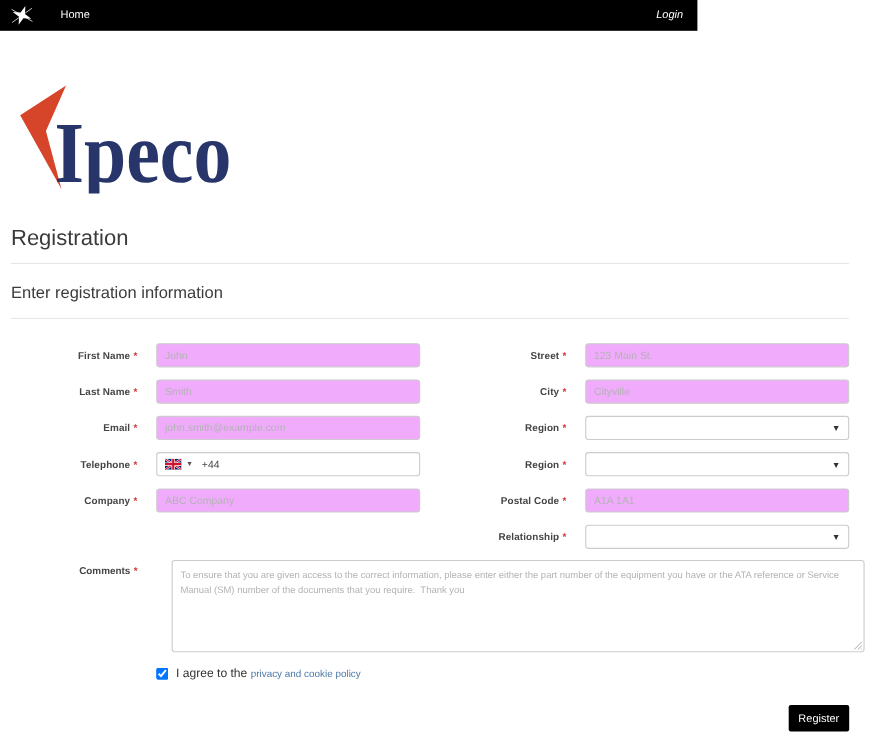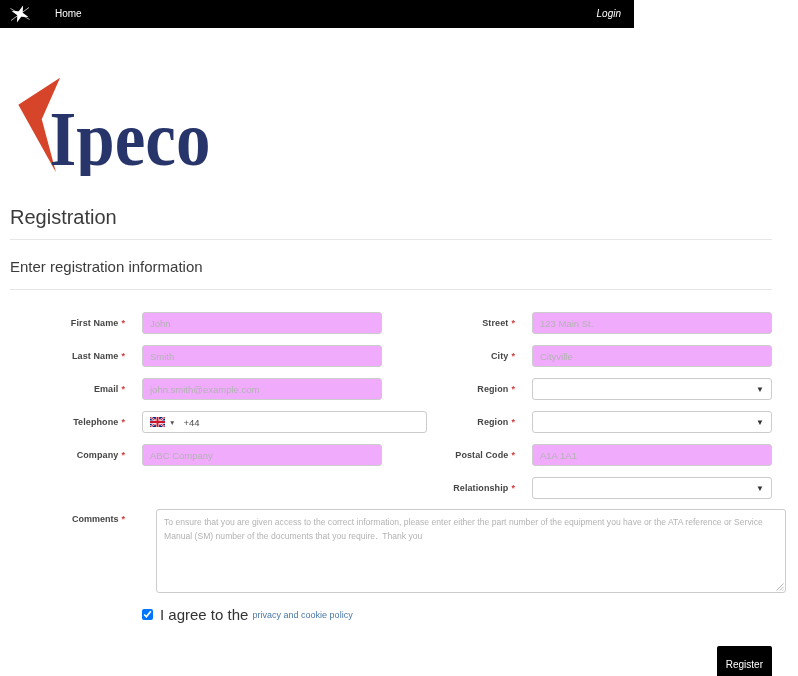--- a/index.html
+++ b/index.html
@@ -131,21 +131,21 @@
   .caret {
     position: absolute;
     right: 7px;
     top: 0;
     line-height: 21px;
     font-size: 8px;
     color: #333;
   }
 
   .telbox {
-    width: 285px;
+    width: 240px;
     height: 22px;
     box-sizing: border-box;
     border: 1px solid #cccccc;
     border-radius: 3px;
     background: #fff;
     display: flex;
     align-items: center;
     padding: 0 7px;
   }
   .flag { width: 15px; height: 10px; display: block; line-height: 0; }
@@ -208,41 +208,41 @@
     display: flex;
     align-items: center;
   }
   .cb {
     width: 11px;
     height: 11px;
     margin: 0 7px 0 0;
     padding: 0;
     vertical-align: middle;
   }
-  .consent-text { font-size: 15px; color: #333; text-align: right; }
+  .consent-text { font-size: 11px; color: #333; text-align: right; }
   .consent-link {
     font-size: 9px;
     color: #4b77a8;
     text-decoration: none;
   }
 
   
   .actions {
     margin-top: 23px;
     display: flex;
     justify-content: flex-end;
   }
   .register-btn {
     background: #000000;
     color: #ffffff;
     border: 0;
     border-radius: 2px;
     font-family: "Liberation Sans", sans-serif;
     font-size: 10px;
-    height: 36px;
+    height: 24px;
     padding: 0 9px;
     cursor: pointer;
   }
 </style>
 </head>
 <body>
 
 <div class="navbar">
   <span class="brand-icon">
     <svg viewBox="0 0 24 24" width="26" height="24" aria-hidden="true">

